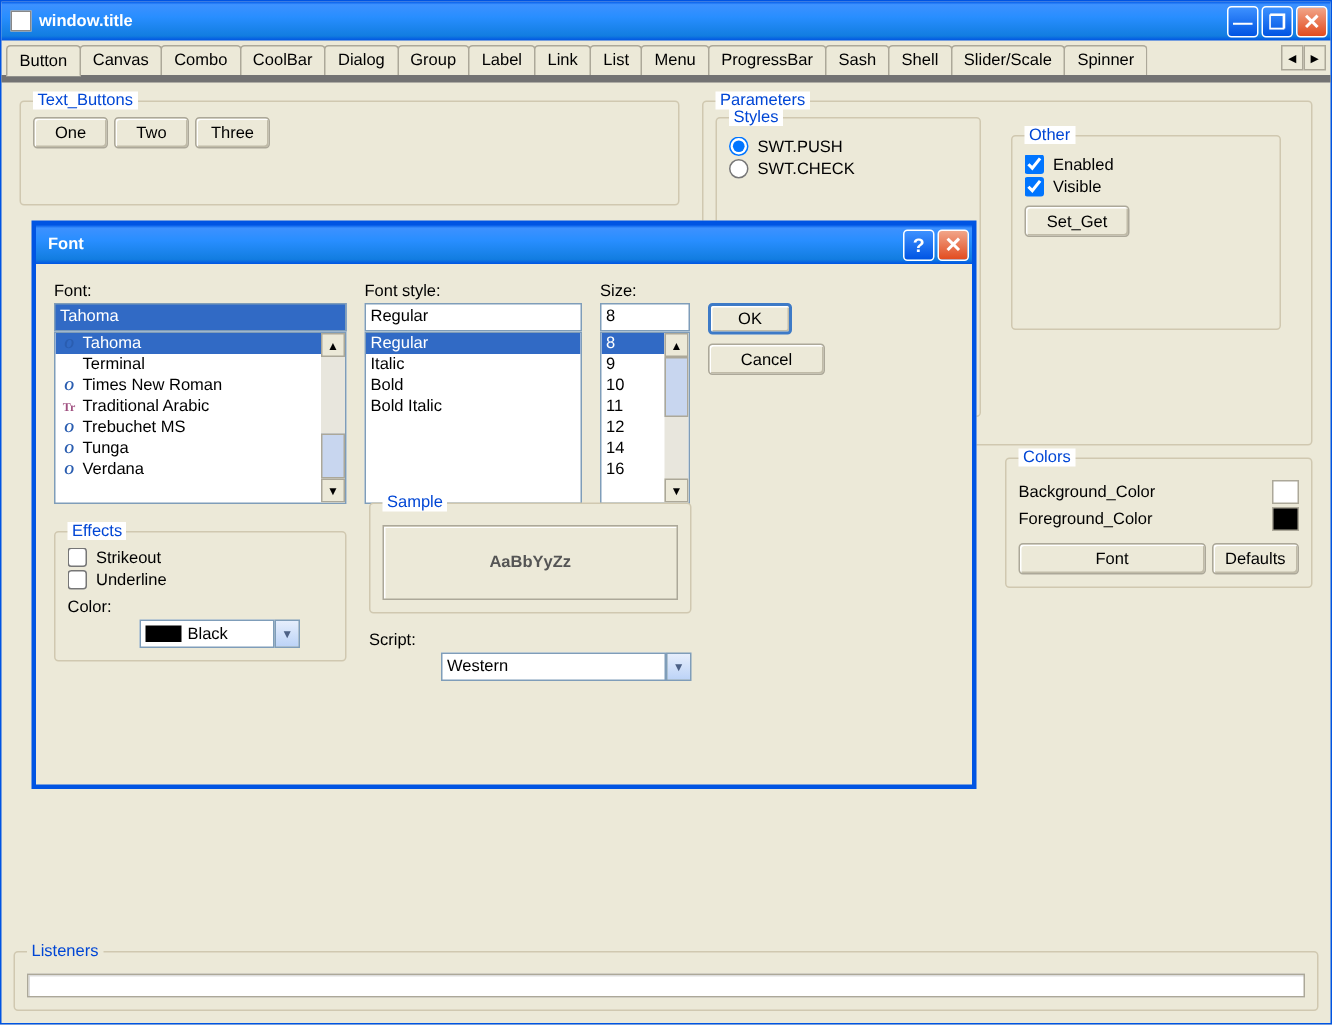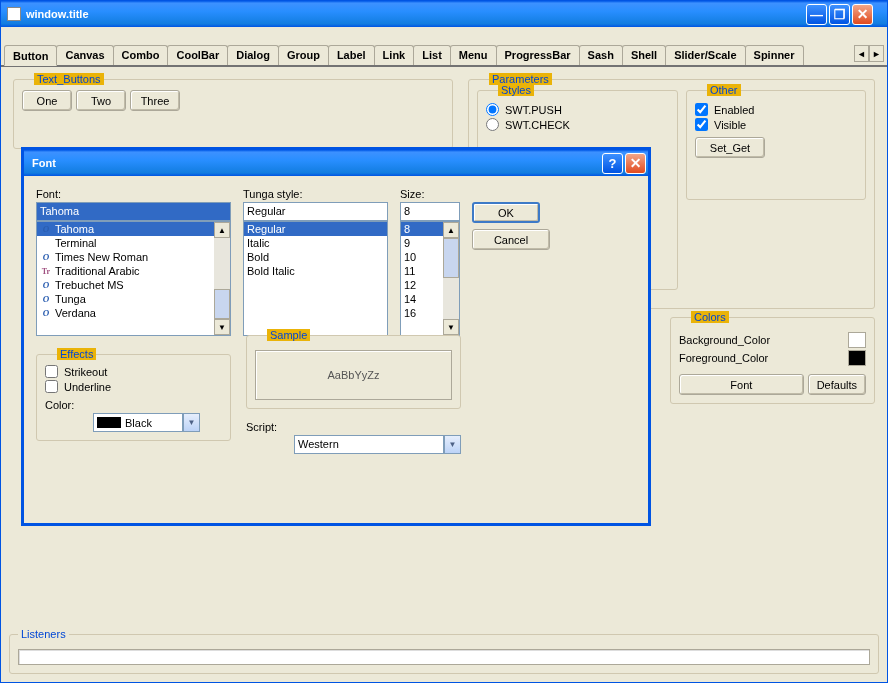--- a/index.html
+++ b/index.html
@@ -1,37 +1,37 @@
 <!DOCTYPE html>
 <html><head>
 <meta charset="utf-8">
 <style>
 * { box-sizing: border-box; font-family: Tahoma, sans-serif; font-size: 11px; }
 body { margin: 0; background: #ece9d8; width: 888px; height: 683px; overflow: hidden; }
 
 
 .window { width: 888px; height: 683px; border: 1px solid #0054e3; background: #ece9d8; position: relative; }
-.titlebar { height: 26px; background: linear-gradient(to bottom, #0058e6 0%, #3d91ff 8%, #288eff 40%, #127de0 88%, #0054e3 100%); display: flex; align-items: center; padding: 0 14px 0 6px; color: #fff; font-weight: bold; justify-content: space-between; }
+.titlebar { height: 26px; background: linear-gradient(to bottom, #0058e6 0%, #3d91ff 8%, #288eff 40%, #127de0 88%, #0054e3 100%); display: flex; align-items: center; padding: 0 2px 0 6px; color: #fff; font-weight: bold; justify-content: space-between; }
 .titlebar .icon { width: 14px; height: 14px; background: #fff; border: 1px solid #888; margin-right: 5px; }
 .titlebar .title { flex: 1; }
 .winbtns { display: flex; gap: 2px; }
 .winbtn { width: 21px; height: 21px; border-radius: 3px; border: 1px solid #fff; display: flex; align-items: center; justify-content: center; font-weight: bold; color: #fff; font-size: 13px; }
 .winbtn.min, .winbtn.max { background: linear-gradient(to bottom, #3d91ff, #0054e3); }
 .winbtn.close { background: linear-gradient(to bottom, #f1a689, #e24b1f); font-size: 14px; }
 
 
-.tabbar { display: flex; padding: 18px 3px 0 3px; border-bottom: 2px solid #737373; position: relative; font-weight: bold; }
+.tabbar { display: flex; padding: 3px 3px 0 3px; border-bottom: 5px solid #737373; position: relative; }
 .tab { padding: 3px 8px; border: 1px solid #aca899; border-bottom: none; background: #ece9d8; margin-right: -1px; border-top-left-radius: 3px; border-top-right-radius: 3px; cursor: pointer; position: relative; }
 .tab.active { background: #ece9d8; z-index: 2; border-bottom: 1px solid #ece9d8; margin-bottom: -1px; padding-top: 4px; }
 .tabscroll { display: flex; margin-left: auto; }
 .tabscroll div { width: 15px; height: 17px; border: 1px solid #aca899; background: #ece9d8; display: flex; align-items: center; justify-content: center; font-size: 9px; }
 
 
 .group { border: 1px solid #d0c8b0; border-radius: 3px; margin: 8px; padding: 10px 8px 8px 8px; position: relative; }
-.group-title { position: absolute; top: -7px; left: 20px; background: #eab308; padding: 0 3px; color: #0046d5; }
+.group-title { position: absolute; top: -7px; left: 8px; background: #ffffff; padding: 0 3px; color: #0046d5; }
 
 
 .ctrlrow { display: flex; align-items: center; margin: 2px 0; gap: 4px; }
 input[type=radio], input[type=checkbox] { margin: 0 2px 0 0; width: 13px; height: 13px; }
 
 
 .btn { background: #ece9d8; border: 1px solid #aca899; border-radius: 3px; padding: 2px 8px; cursor: pointer; min-width: 50px; display: inline-flex; align-items: center; justify-content: center; height: 21px; box-shadow: inset 1px 1px 0 #fff, inset -1px -1px 0 #c0bba8; }
 .btn.default { border: 2px solid #3d7ac7; padding: 1px 7px; }
 
 .swatch { width: 18px; height: 16px; border: 1px solid #aca899; display: inline-block; }
@@ -54,21 +54,21 @@
 .fonticon.tt { color: #a05080; font-size: 8px; font-style: normal; }
 .vscroll { width: 16px; background: #e8e6dd; display: flex; flex-direction: column; }
 .vscroll .arrow { height: 16px; background: #ece9d8; border: 1px solid #aca899; display: flex; align-items: center; justify-content: center; font-size: 8px; }
 .vscroll .thumb { background: #c8d6ef; border: 1px solid #aca899; margin: 0; }
 .vscroll .track { flex: 1; }
 
 .dropdown { display: flex; padding-left: 48px; }
 .dropdown .txtfield { flex: 1; }
 .dropdown .ddbtn { width: 17px; height: 19px; border: 1px solid #7f9db9; background: linear-gradient(#e6eefc, #bcd3f7); display: flex; align-items: center; justify-content: center; font-size: 8px; color: #4d6185; }
 
-.sample-box { border: 1px solid #aca899; height: 50px; display: flex; align-items: center; justify-content: center; color: #555; margin-top: 6px; background: #ece9d8; box-shadow: inset 1px 1px 0 #fff; }
+.sample-box { border: 1px solid #aca899; height: 50px; display: flex; align-items: center; justify-content: center; color: #555; margin-top: 6px; background: #ece9d8; box-shadow: inset 1px 1px 0 #fff; font-weight: bold; }
 
 .listeners-group { position: absolute; left: 8px; right: 8px; bottom: 8px; border: 1px solid #d0c8b0; border-radius: 3px; padding: 10px 8px 8px 8px; }
 .listeners-group .group-title { position: absolute; top: -7px; left: 8px; background: #ece9d8; padding: 0 3px; color: #0046d5; }
 .progbar { height: 16px; width: 100%; border: 1px solid #aca899; background: #fff; box-shadow: inset 1px 1px 0 #ddd; margin-top: 4px; }
 
 
 .content { display: flex; padding: 4px; height: 550px; }
 .leftcol { width: 455px; }
 .rightcol { flex: 1; }
 </style>
@@ -128,21 +128,21 @@
             <div class="group-title">Styles</div>
             <div class="ctrlrow">
                 <input type="radio" checked="" style="">
                 <span>SWT.PUSH</span>
               </div>
             <div class="ctrlrow">
                 <input type="radio" style="">
                 <span>SWT.CHECK</span>
               </div>
           </div>
-          <div class="group" style="width:180px;margin:0;height:110px">
+          <div class="group" style="width:180px;margin:12px;height:130px">
             <div class="group-title">Other</div>
             <div class="ctrlrow">
                 <input type="checkbox" checked="" style="">
                 <span>Enabled</span>
               </div>
             <div class="ctrlrow">
                 <input type="checkbox" checked="" style="">
                 <span>Visible</span>
               </div>
             <div style="margin-top:6px"><div class="btn" style="width:70px">Set_Get</div></div>
@@ -240,21 +240,21 @@
             <div class="txtfield" style="display:flex;align-items:center;gap:4px">
                 <span style="width:24px;height:11px;background:#000;display:inline-block"></span>
                 <span>Black</span>
               </div>
             <div class="ddbtn">▼</div>
           </div>
         </div>
       </div>
 
       <div class="dlg-col" style="width:145px">
-        <div class="dlg-label">Tunga style:</div>
+        <div class="dlg-label">Font style:</div>
         <div class="txtfield">Regular</div>
         <div class="listbox">
           <ul id="style-list-ul">
               <li class="selected">Regular</li>
               <li>Italic</li>
               <li>Bold</li>
               <li>Bold Italic</li>
             </ul>
         </div>
       </div>
@@ -275,21 +275,21 @@
           <div class="vscroll">
             <div class="arrow">▲</div>
               <div class="thumb" style="height:40px"></div>
               <div class="track"></div>
               <div class="arrow">▼</div>
           </div>
         </div>
       </div>
 
       <div class="dlg-col" style="width:80px;gap:6px;padding-top:14px">
-        <div class="btn default" style="width:68px">OK</div>
+        <div class="btn default" style="width:56px">OK</div>
         <div class="btn" style="width:78px">Cancel</div>
       </div>
 
       <div style="position:absolute;left:222px;top:185px;width:215px">
         <div class="group" style="margin:0;padding:8px">
           <div class="group-title">Sample</div>
           <div class="sample-box">AaBbYyZz</div>
         </div>
         <div style="margin-top:12px">Script:</div>
         <div class="dropdown" style="margin-top:2px">

